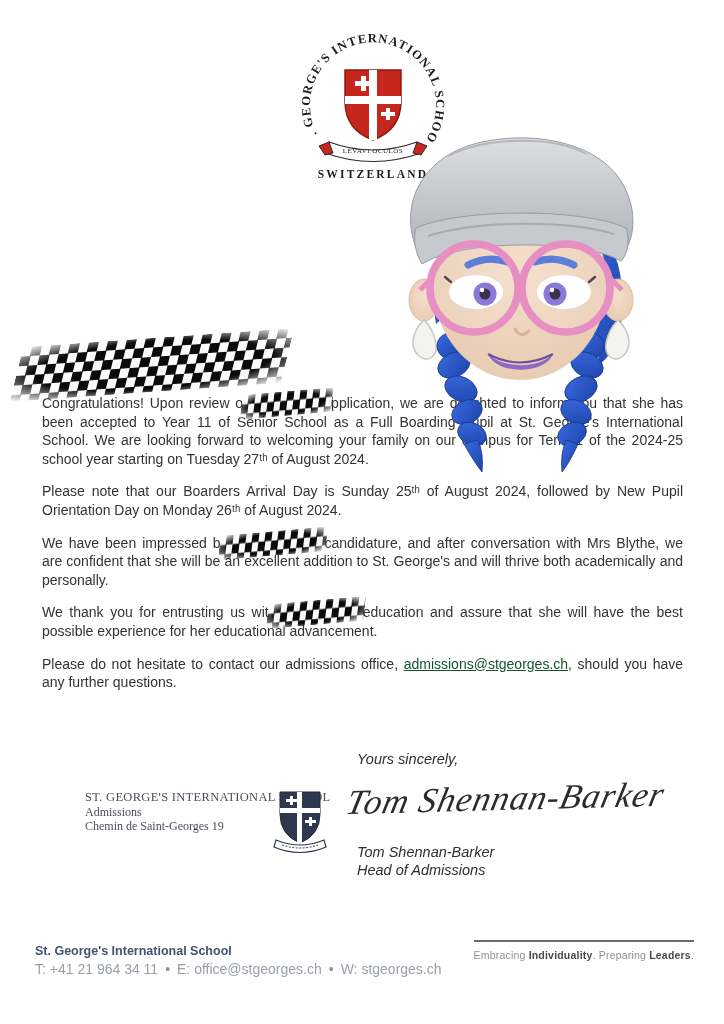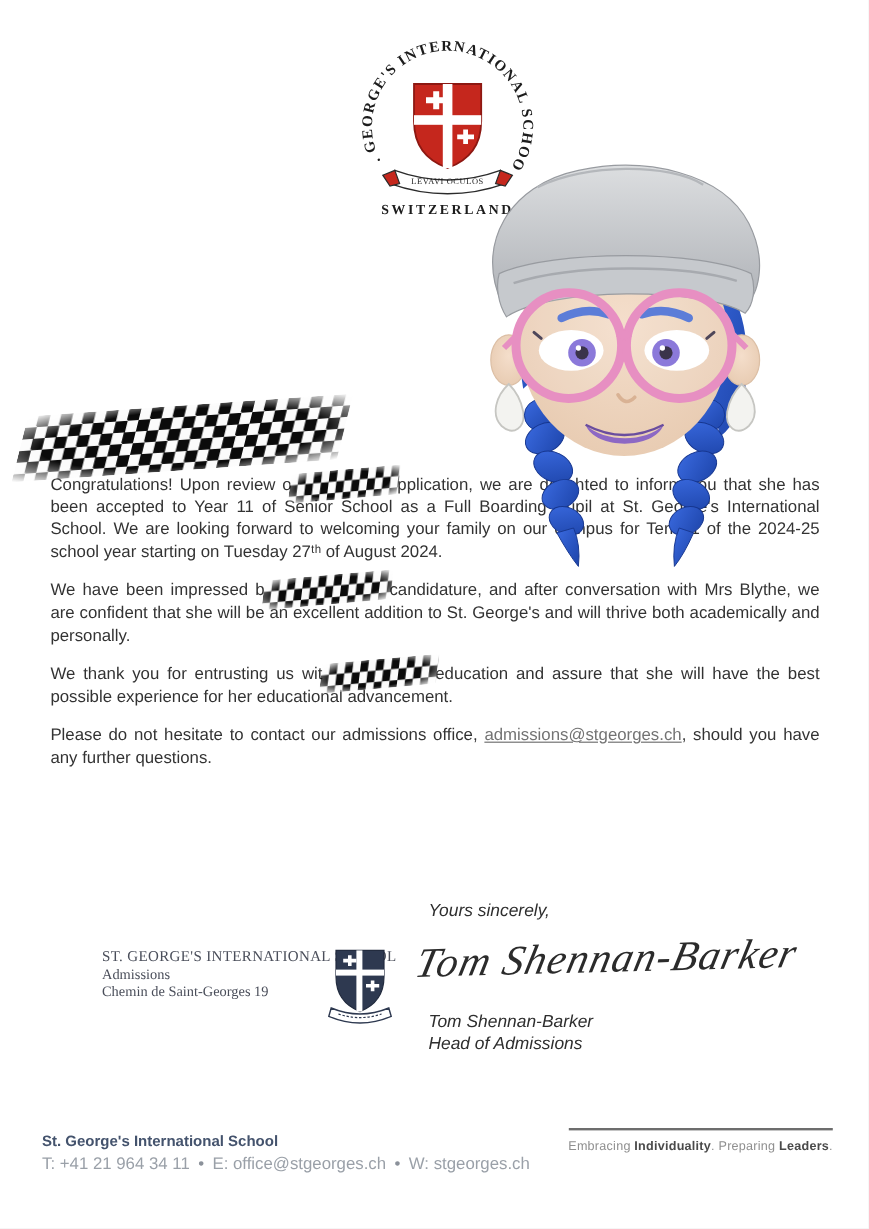--- a/index.html
+++ b/index.html
@@ -22,21 +22,21 @@
       transform:rotate(-5deg) skewX(-12deg) scaleY(1.45);vertical-align:-4px;margin:0 -2px;
       filter:blur(.4px);
       -webkit-mask:radial-gradient(ellipse at center,#000 58%,transparent 99%);
       mask:radial-gradient(ellipse at center,#000 58%,transparent 99%);}
   .w1{width:92px;} .w3{width:108px;} .w4{width:98px;} .w5{width:112px;}
 
   
   .body{position:absolute;left:42px;top:394px;width:641px;z-index:2;
         font-size:14px;line-height:18.6px;text-align:justify;}
   .body p{margin:0 0 14px 0;}
-  .email{color:#737373;cursor:pointer;}
+  .email{color:#14532d;cursor:pointer;}
 
   .closing{position:absolute;left:357px;top:751px;font-size:14.5px;font-style:italic;color:#2e2e2e;z-index:2;}
   .signature{position:absolute;left:348px;top:779px;z-index:2;color:#2b2b2b;
       font-family:"Liberation Serif","DejaVu Serif",serif;font-style:italic;font-size:35px;
       transform:skewX(-14deg) rotate(-1.5deg);letter-spacing:1px;white-space:nowrap;}
   .signer{position:absolute;left:357px;top:843px;z-index:2;font-size:14.5px;font-style:italic;
       line-height:18px;color:#2e2e2e;}
 
   
   .stamp{position:absolute;left:85px;top:790px;width:250px;z-index:2;
@@ -160,20 +160,21 @@
 
     <path d="M127,197 Q133,207 141,199" stroke="#d9b294" stroke-width="3" fill="none" stroke-linecap="round"></path>
     <g>
       <path d="M100,222 C116,237 150,237 165,222 C157,243 108,243 100,222 Z" fill="#8d68c4"></path>
       <path d="M100,222 Q132,239 165,222" stroke="#6a4d9e" stroke-width="2" fill="none"></path>
     </g>
   </svg>
 
   <div class="body">
     <p><span>Congratulations! Upon review o</span><span class="redact-inline checker w1"></span><span>pplication, we are delighted to inform you that she has been accepted to Year 11 of Senior School as a Full Boarding Pupil at St. George's International School. We are looking forward to welcoming your family on our campus for Term 1 of the 2024-25 school year starting on Tuesday 27ᵗʰ of August 2024.</span></p>
+    <p>Please note that our Boarders Arrival Day is Sunday 25ᵗʰ of August 2024, followed by New Pupil Orientation Day on Monday 26ᵗʰ of August 2024.</p>
     <p><span>We have been impressed b</span><span class="redact-inline checker w3"></span><span>candidature, and after conversation with Mrs Blythe, we are confident that she will be an excellent addition to St. George's and will thrive both academically and personally.</span></p>
     <p><span>We thank you for entrusting us wit</span><span class="redact-inline checker w4"></span><span>education and assure that she will have the best possible experience for her educational advancement.</span></p>
     <p><span>Please do not hesitate to contact our admissions office, </span><a class="email" href="#">admissions@stgeorges.ch</a><span>, should you have any further questions.</span></p>
   </div>
 
   <div class="closing">Yours sincerely,</div>
   <div class="signature">Tom Shennan-Barker</div>
 
   <div class="stamp">
     <div class="t">ST. GEORGE'S INTERNATIONAL SCHOOL</div>

